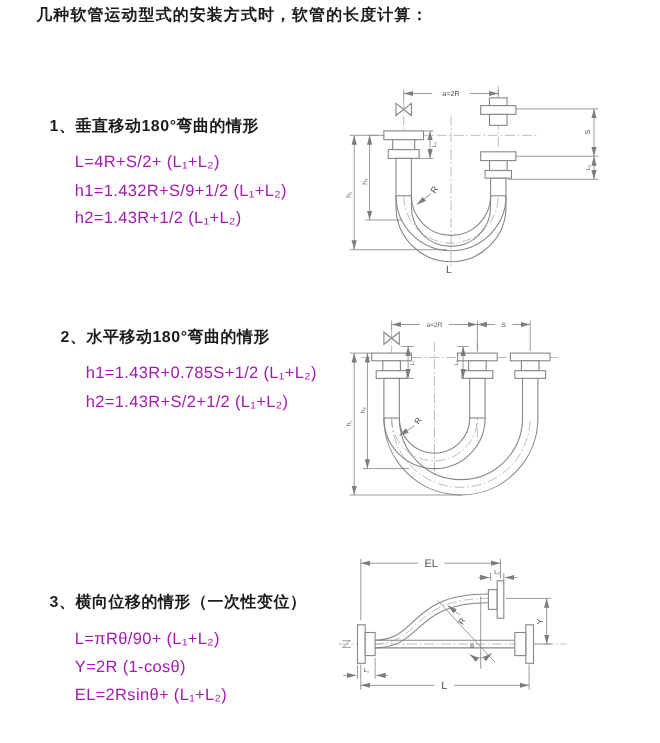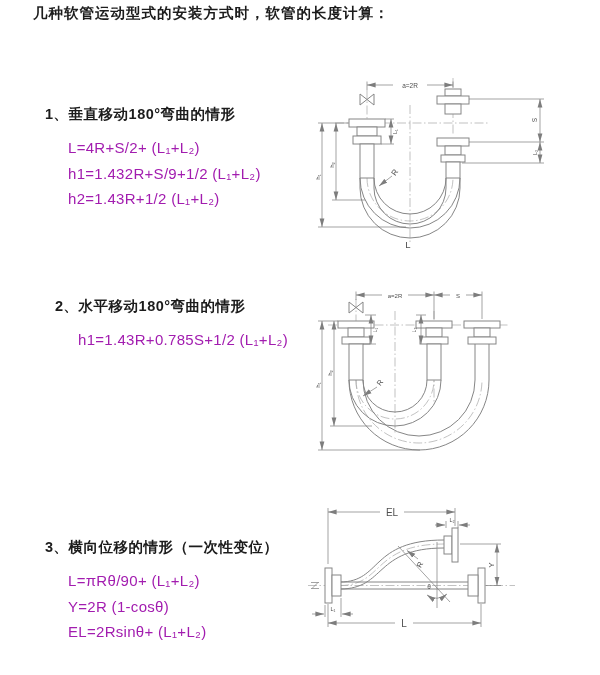--- a/index.html
+++ b/index.html
@@ -39,20 +39,21 @@
     <div class="formula">L=4R+S/2+ (L₁+L₂)</div>
     <div class="formula">h1=1.432R+S/9+1/2 (L₁+L₂)</div>
     <div class="formula">h2=1.43R+1/2 (L₁+L₂)</div>
   </div>
 </div>
 
 <div class="sec" id="sec2">
   <div class="sec-heading">2、水平移动180°弯曲的情形</div>
   <div class="formulas">
     <div class="formula">h1=1.43R+0.785S+1/2 (L₁+L₂)</div>
+    <div class="formula">h2=1.43R+S/2+1/2 (L₁+L₂)</div>
   </div>
 </div>
 
 <div class="sec" id="sec3">
   <div class="sec-heading">3、横向位移的情形（一次性变位）</div>
   <div class="formulas">
     <div class="formula">L=πRθ/90+ (L₁+L₂)</div>
     <div class="formula">Y=2R (1-cosθ)</div>
     <div class="formula">EL=2Rsinθ+ (L₁+L₂)</div>
   </div>

